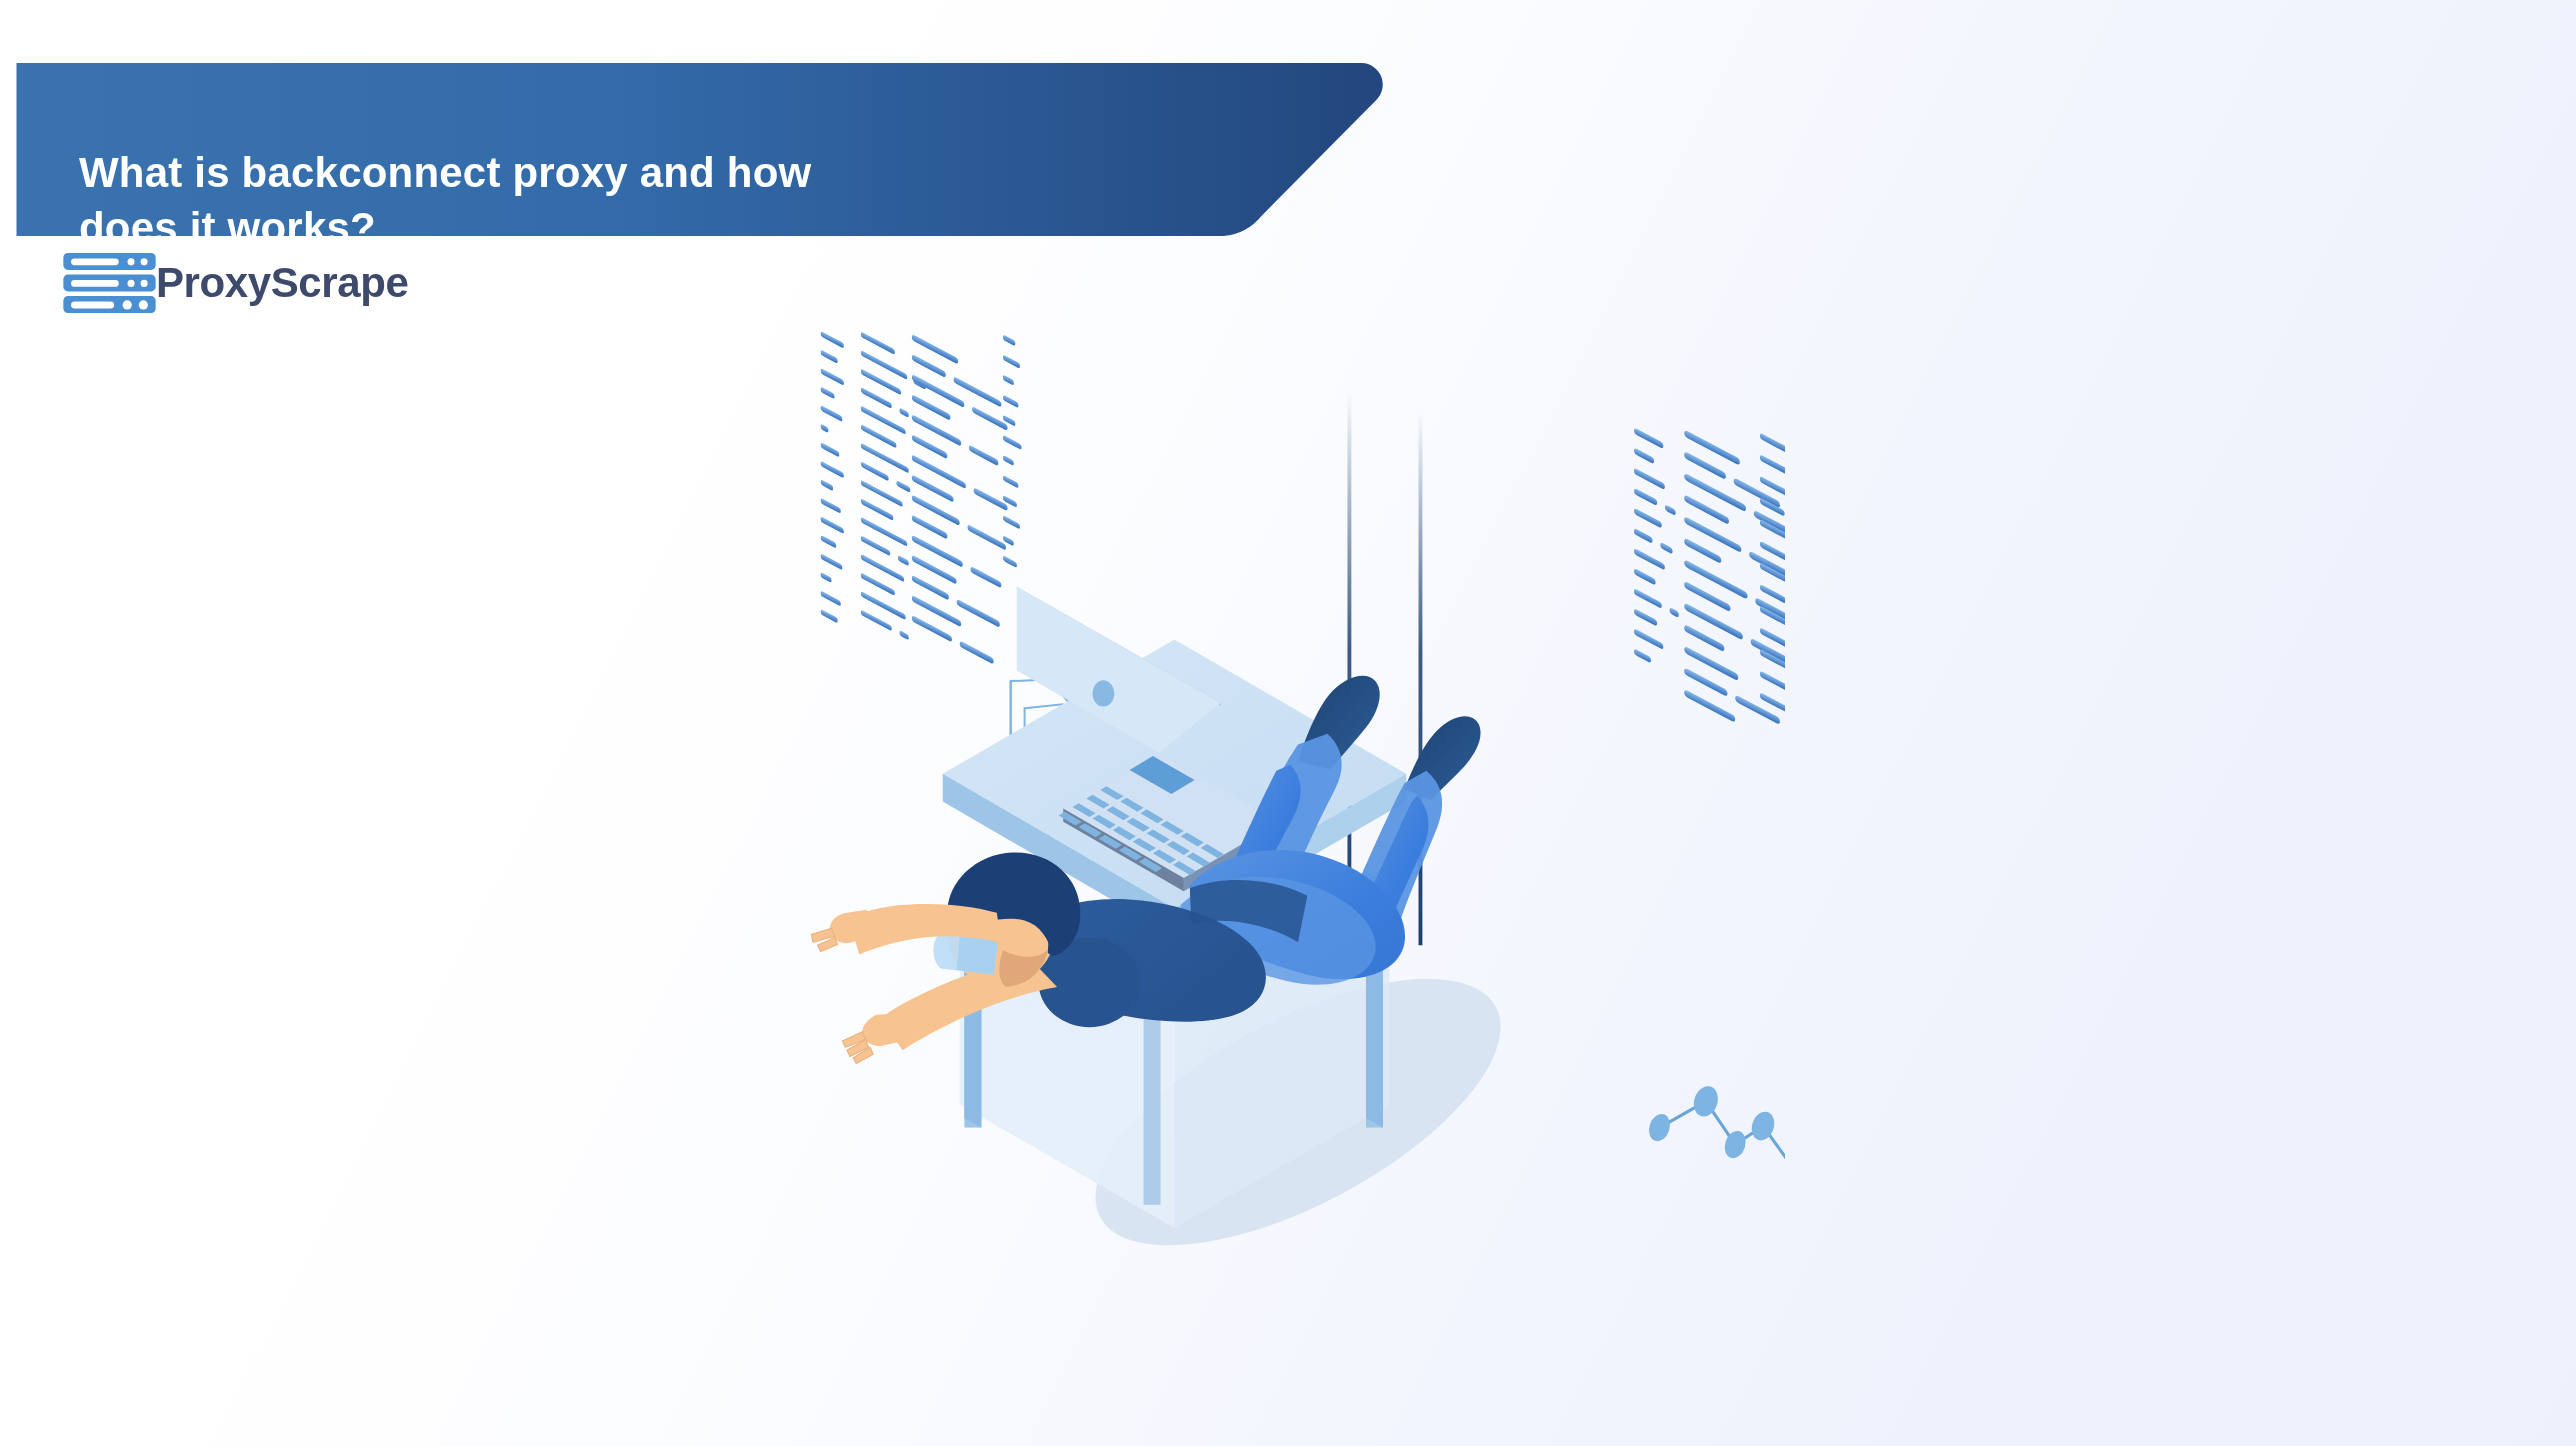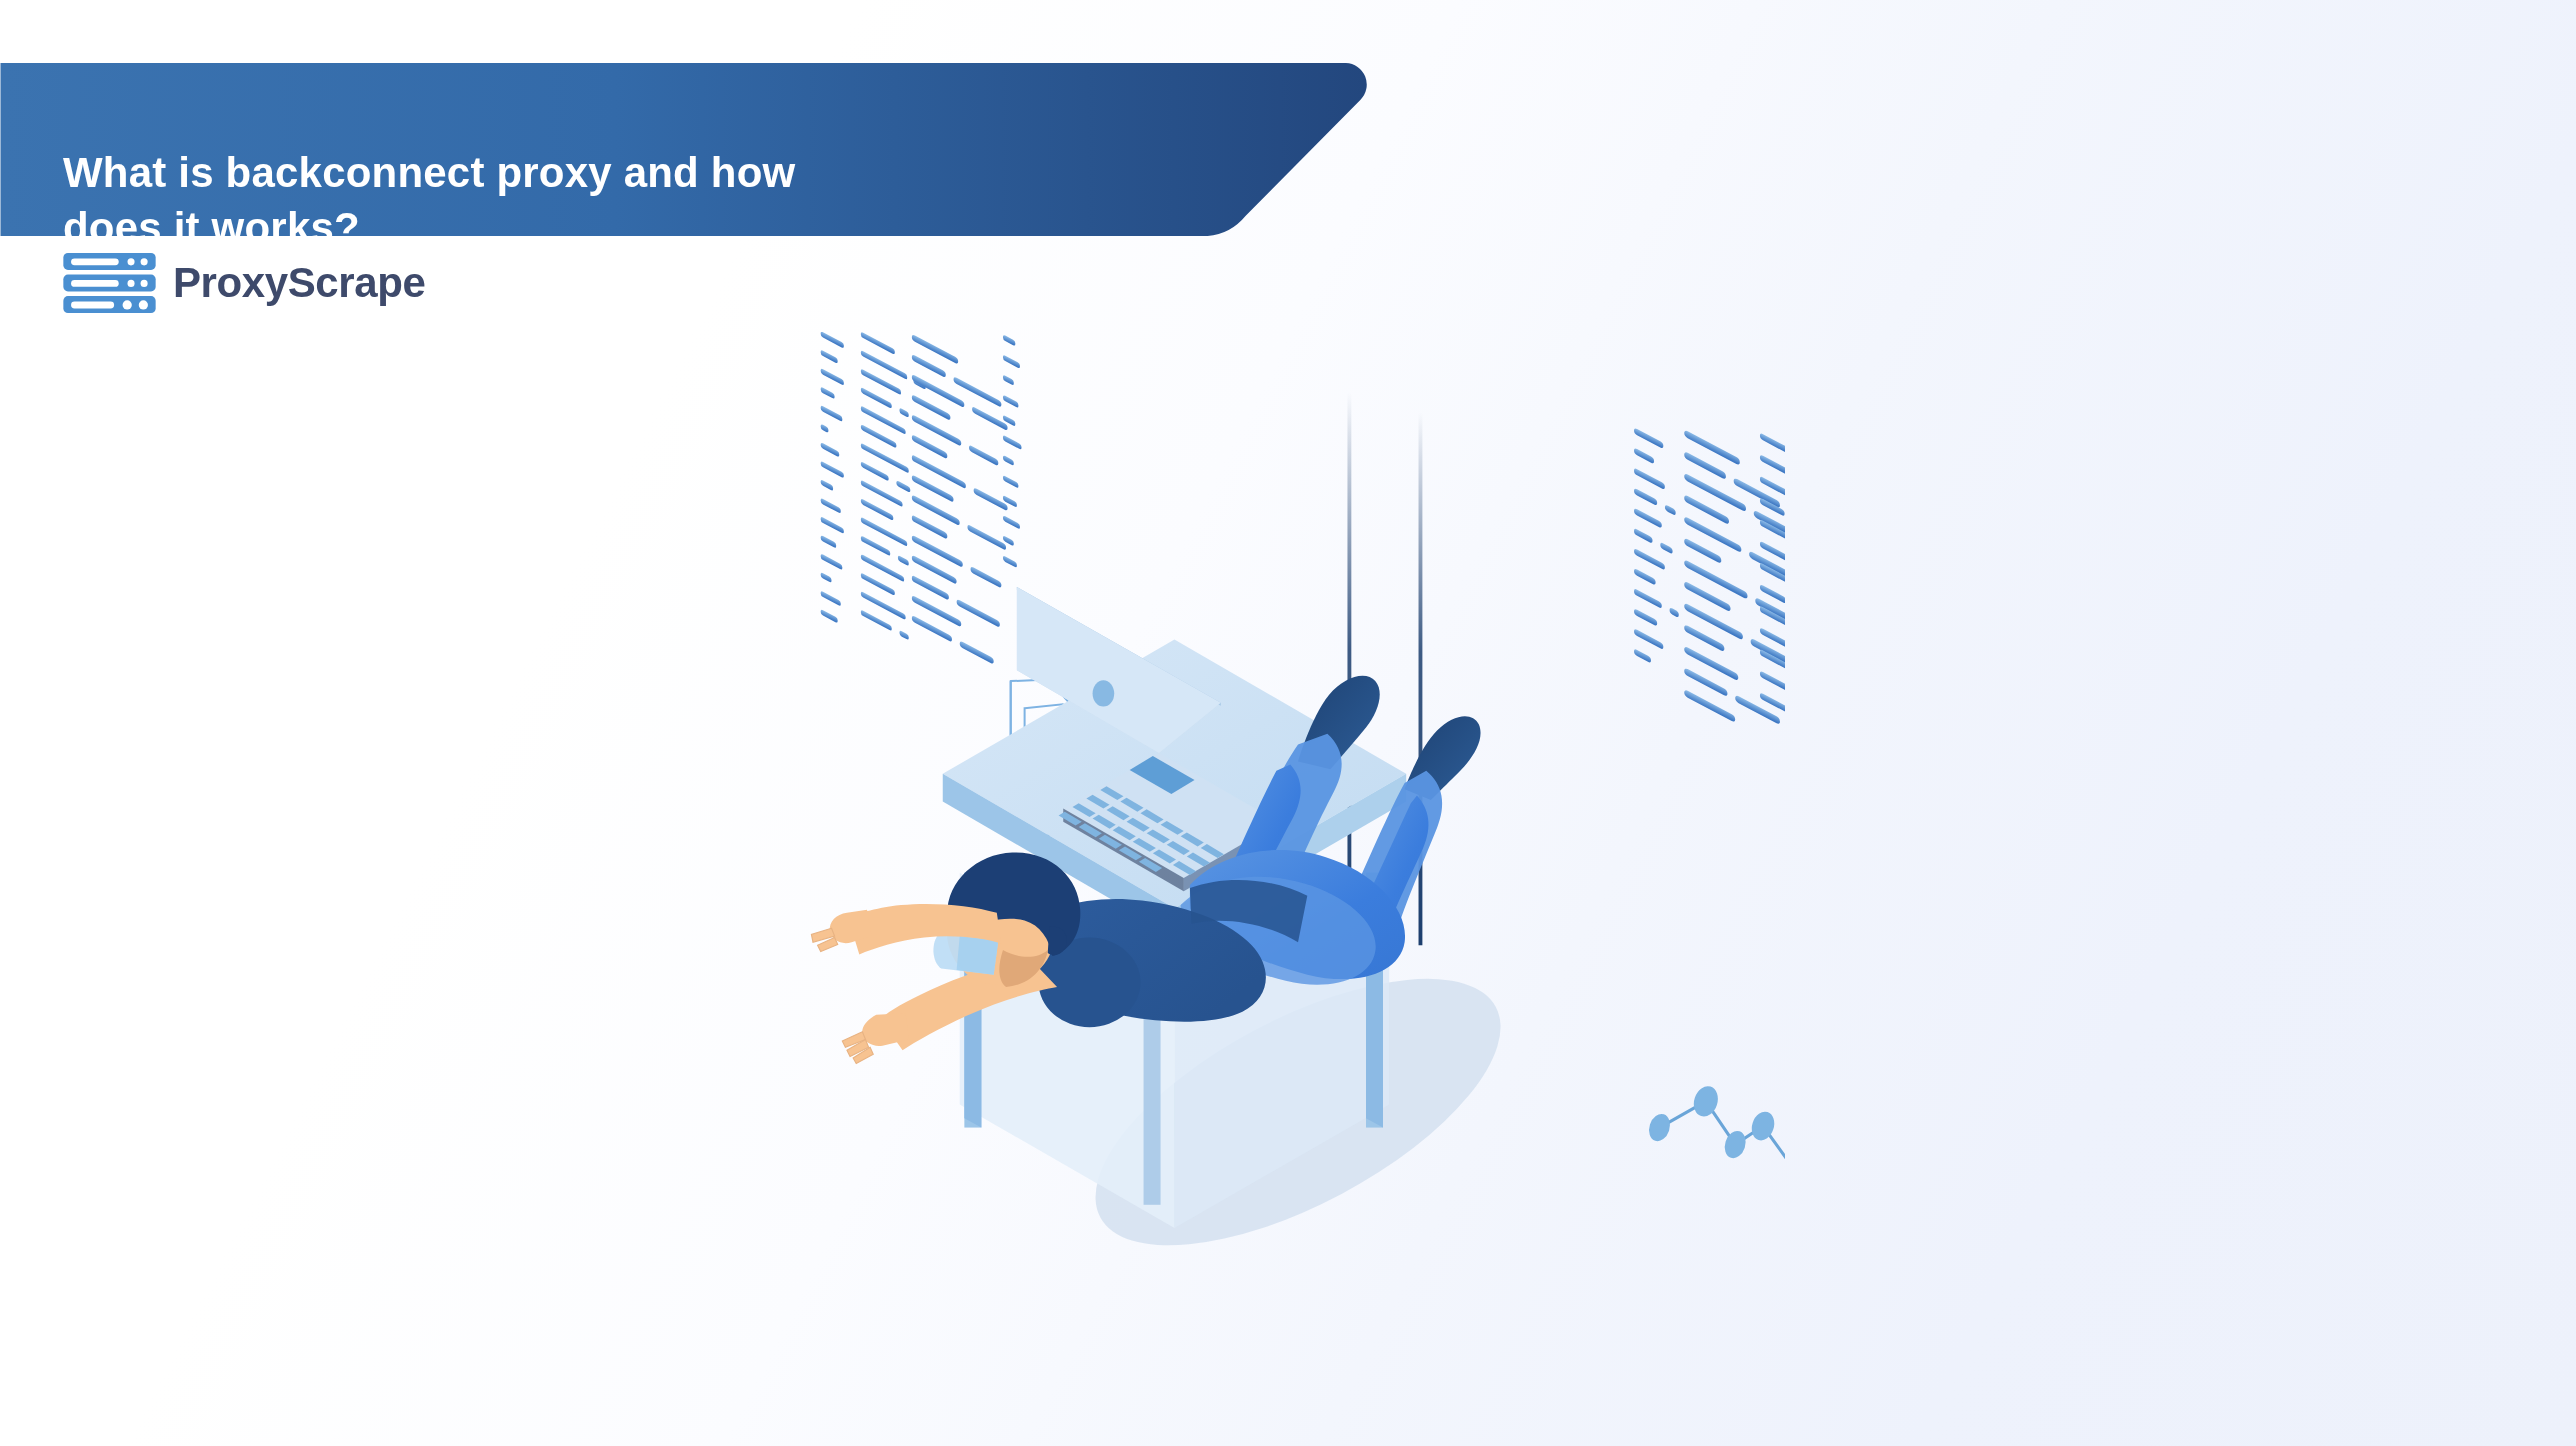--- a/index.html
+++ b/index.html
@@ -25,21 +25,21 @@
         #fbfcff 44%,
         #f3f6fd 62%,
         #eef2fc 80%,
         #edf1fb 100%);
     overflow: hidden;
   }
 
   
   #banner {
     position: absolute;
-    left: 0; top: 63px;
+    left: 16px; top: 63px;
     width: 1368px; height: 173px;
   }
   #banner svg { display: block; }
   #banner-title {
     position: absolute;
     left: 63px; top: 83px;
     width: 1004px;
     color: #ffffff;
     font-size: 42px;
     font-weight: 700;
@@ -48,21 +48,21 @@
     white-space: pre-line;
     font-family: "Liberation Sans", sans-serif;
   }
 
   
   #logo {
     position: absolute;
     left: 63px; top: 253px;
     display: flex;
     align-items: center;
-    gap: 17px;
+    gap: 0;
   }
   #logo-mark { display: block; }
   #logo-wordmark {
     color: #3e4a6b;
     font-size: 42px;
     font-weight: 700;
     letter-spacing: -0.4px;
     line-height: 1;
     font-family: "Liberation Sans", sans-serif;
   }

